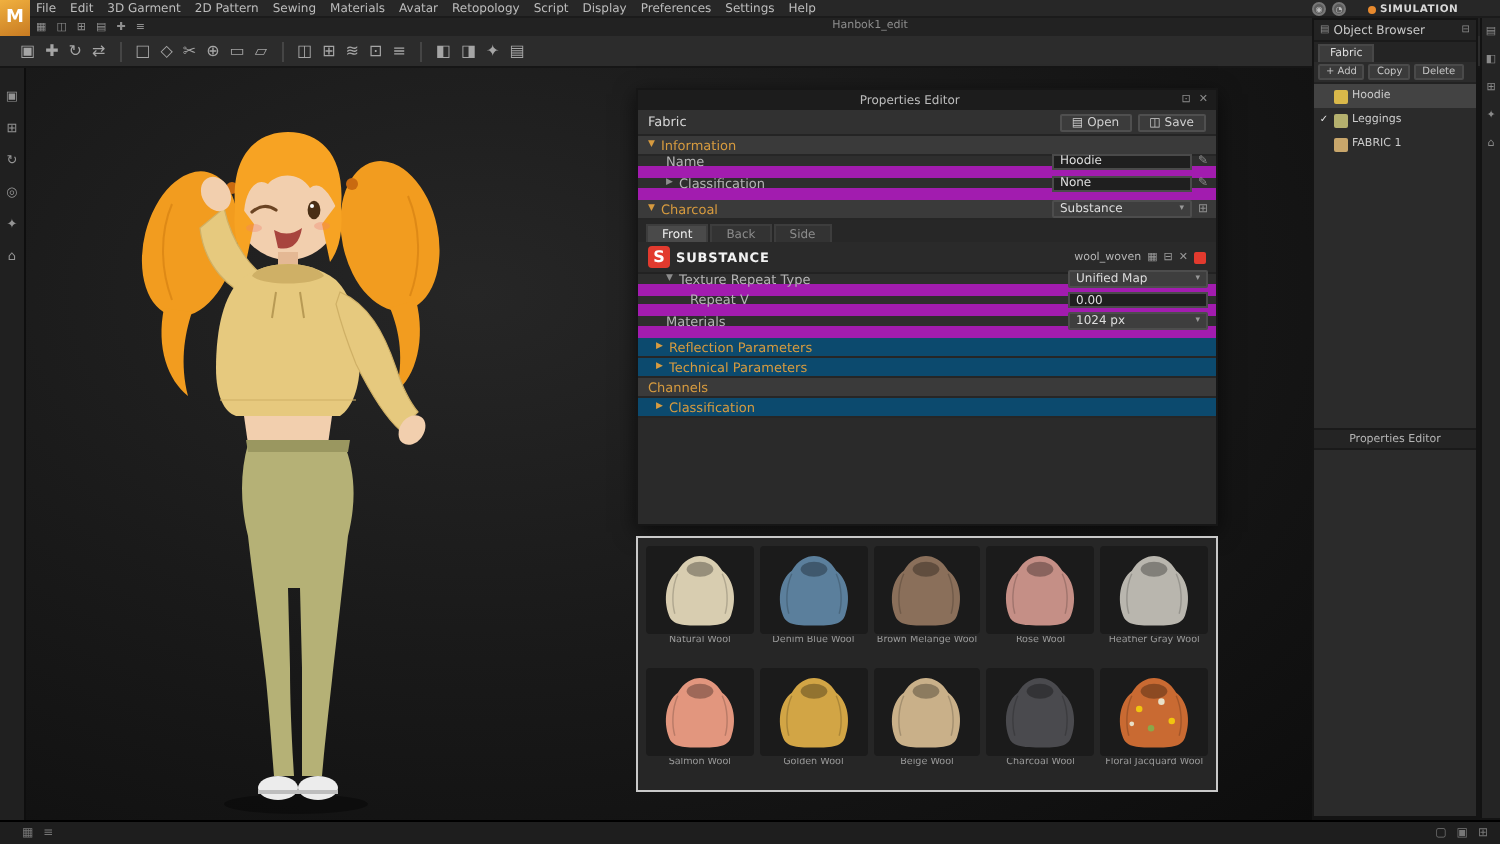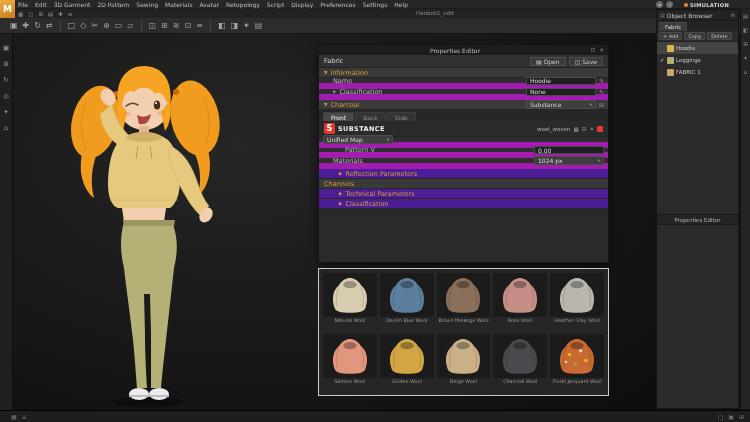--- a/index.html
+++ b/index.html
@@ -32,21 +32,21 @@
     border:1px solid #161616;box-shadow:0 3px 10px rgba(0,0,0,.6);display:flex;flex-direction:column}
   .ptitle{height:10px;background:#1c1c1c;display:flex;align-items:center;font-size:6px;color:#bcbcbc}
   .ptitle .t{flex:1;text-align:center}
   .ptitle .ic{font-size:5.5px;color:#8c8c8c;margin-right:4px}
   .fabrow{height:13px;display:flex;align-items:center;padding:0 5px;font-size:6.5px;color:#d6d6d6;border-bottom:1px solid #242424;background:#313131}
   .fabrow .sp{flex:1}
   .pbtn{display:flex;align-items:center;gap:2px;font-size:6px;color:#cfcfcf;background:#3b3b3b;border:1px solid #4f4f4f;
     height:9px;padding:0 5px;border-radius:1px;margin-left:3px;cursor:default}
   .sect{background:#3a3a3a;color:#d79b3f;font-size:6.5px;height:10px;display:flex;align-items:center;padding-left:5px;gap:3px;border-bottom:1px solid #262626}
   .sect .tri{font-size:4.5px;color:#d79b3f}
-  .sect.sub{background:#4c1d95;padding-left:20px}
+  .sect.sub{background:#0c4a6e;padding-left:9px}
   .sect .rctl{margin-left:auto;margin-right:4px;display:flex;align-items:center;gap:3px;color:#ccc}
   .prow{height:11px;display:flex;align-items:center;padding:0 4px;font-size:6.5px;color:#b5b5b5;border-bottom:6px solid #a21caf}
   .prow.h10{height:10px}
   .prow .lbl{flex:1;display:flex;gap:3px;align-items:center}
   .ind1{padding-left:10px}.ind2{padding-left:22px}
   .ctl{display:flex;align-items:center;gap:3px;justify-content:flex-end}
   .input{width:70px;height:8px;background:#1f1f1f;border:1px solid #4a4a4a;font-size:6px;color:#ddd;display:flex;align-items:center;padding:0 3px}
   .dd{width:70px;height:9px;background:#3e3e3e;border:1px solid #4d4d4d;font-size:6px;color:#ddd;display:flex;align-items:center;padding:0 3px;border-radius:1px;cursor:default}
   .dd .arr{margin-left:auto;color:#999;font-size:4.5px}
   .pencil{color:#8f8f8f;font-size:6px;cursor:default}
@@ -288,52 +288,56 @@
     <div class="subsrow">
       <span class="slogo">S</span>
       <span class="sbrand">SUBSTANCE</span>
       <span class="sfile">wool_woven</span>
       <span class="sic">▦</span>
       <span class="sic">⊟</span>
       <span class="sic">✕</span>
       <span class="sredsq"></span>
     </div>
     <div class="prow">
+      <span class="lbl ind1">
+        <span class="tri" style="font-size:4.5px;color:#8c8c8c">▼</span>
+        <span>Texture Repeat Type</span>
+      </span>
       <span class="ctl">
         <span class="dd">
           <span>Unified Map</span>
           <span class="arr">▾</span>
         </span>
       </span>
     </div>
     <div class="prow h10">
-      <span class="lbl ind2">Pattern V</span>
+      <span class="lbl ind2">Repeat V</span>
       <span class="ctl">
           <span class="input">0.00</span>
         </span>
     </div>
     <div class="prow">
       <span class="lbl ind1">Materials</span>
       <span class="ctl">
         <span class="dd">
           <span>1024 px</span>
           <span class="arr">▾</span>
         </span>
       </span>
     </div>
     <div class="sect sub">
       <span class="tri">▶</span>
       <span>Reflection Parameters</span>
     </div>
-    <div class="sect">
-      <span>Channels</span>
-    </div>
     <div class="sect sub">
       <span class="tri">▶</span>
       <span>Technical Parameters</span>
+    </div>
+    <div class="sect">
+      <span>Channels</span>
     </div>
     <div class="sect sub">
       <span class="tri">▶</span>
       <span>Classification</span>
     </div>
     <div class="pfill"></div>
   </div>
 
   <div id="gallery">
     <div class="gcell">

